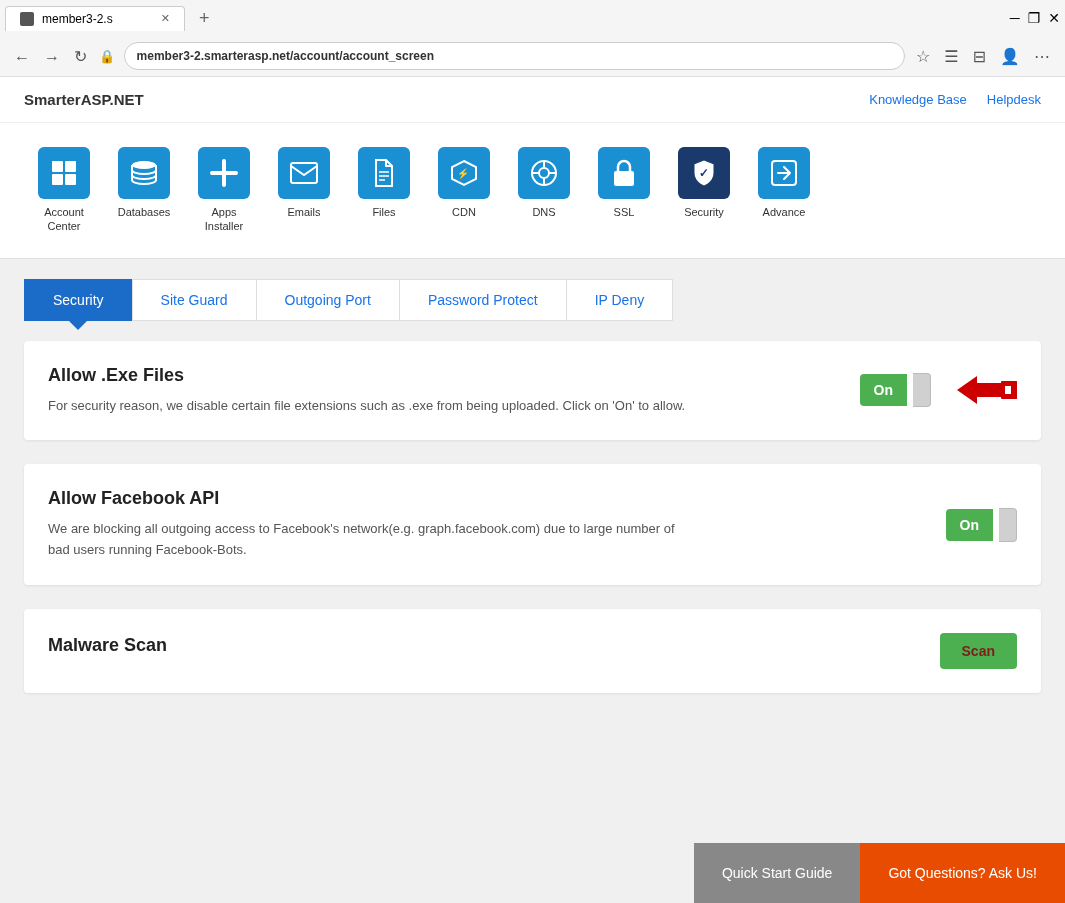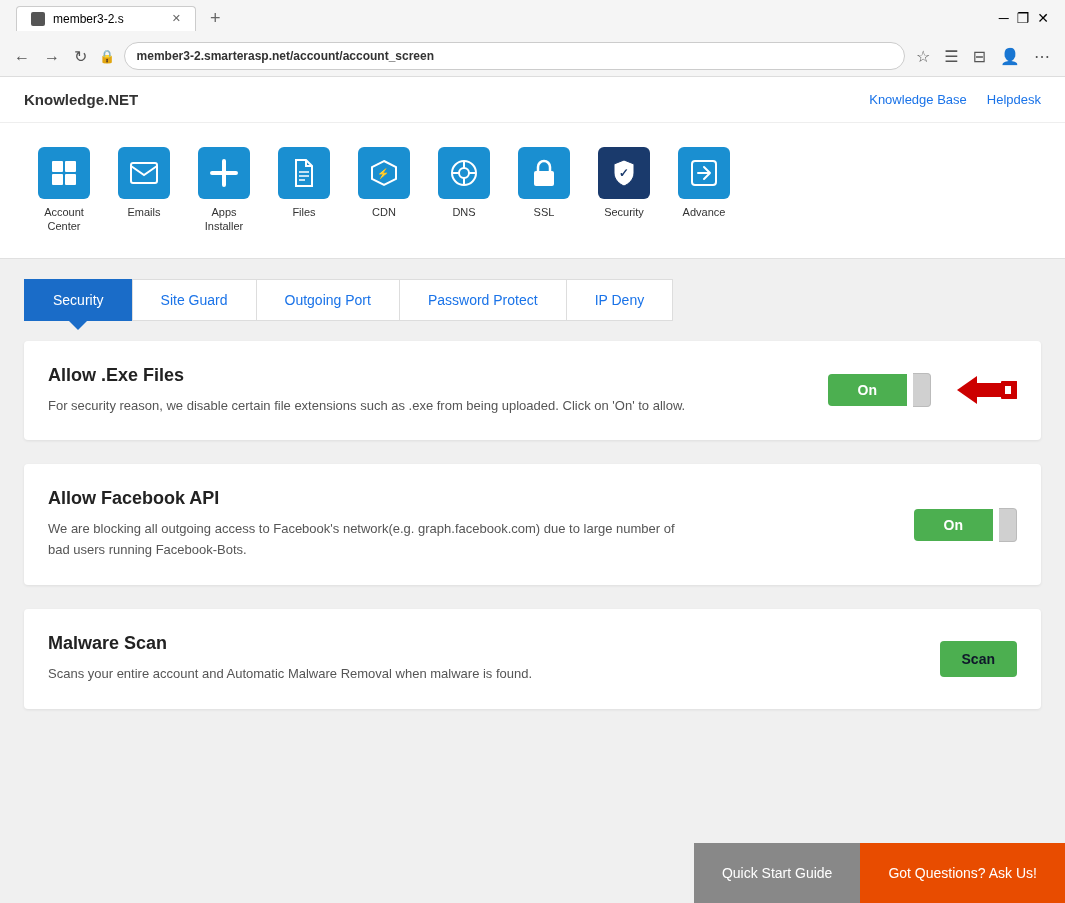--- a/index.html
+++ b/index.html
@@ -6,21 +6,21 @@
     body { font-family: Arial, sans-serif; background: #f0f0f0; width: 1065px; min-height: 903px; }
 
     
     .browser-chrome {
       background: #f5f5f5;
       border-bottom: 1px solid #ddd;
     }
     .title-bar {
       display: flex;
       align-items: center;
-      padding: 6px 16px;
+      padding: 6px 5px;
       background: #f5f5f5;
       height: 36px;
       gap: 8px;
     }
     .tab {
       background: white;
       border: 1px solid #ccc;
       border-bottom: none;
       padding: 5px 14px;
       font-size: 12px;
@@ -172,38 +172,38 @@
     .card-desc { font-size: 13px; color: #555; line-height: 1.6; }
     .card-action { display: flex; align-items: center; gap: 16px; margin-left: 30px; }
 
     
     .toggle-wrapper { display: flex; align-items: center; gap: 6px; }
     .toggle-btn {
       background: #4caf50;
       color: white;
       border: none;
       border-radius: 4px 0 0 4px;
-      padding: 8px 30px;
+      padding: 8px 14px;
       font-size: 14px;
       font-weight: bold;
       cursor: pointer;
     }
     .toggle-knob {
       background: #d0d0d0;
       width: 18px;
       height: 34px;
       border-radius: 0 4px 4px 0;
       border: 1px solid #bbb;
       border-left: none;
     }
 
     
     .scan-btn {
       background: #4caf50;
-      color: #0f172a;
+      color: #7f1d1d;
       border: none;
       border-radius: 4px;
       padding: 10px 22px;
       font-size: 14px;
       font-weight: bold;
       cursor: pointer;
     }
 
     
     .footer {
@@ -263,55 +263,66 @@
       <button class="toolbar-icon">⊟</button>
       <button class="toolbar-icon">👤</button>
       <button class="toolbar-icon">⋯</button>
     </div>
   </div>
 </div>
 
 <div class="page">
 
   <div class="site-header">
-    <span class="site-logo">Knowledge.NET</span>
+    <span class="site-logo">SmarterASP.NET</span>
     <div class="header-links">
       <a class="header-link">Knowledge Base</a>
       <a class="header-link">Helpdesk</a>
     </div>
   </div>
 
   <div class="icon-grid" id="icon-grid-container">
   <div class="icon-item">
     <div class="icon-box" style="background:#1a8fd1;">
       <svg width="28" height="28" viewBox="0 0 28 28" fill="white">
             <rect x="2" y="2" width="11" height="11" rx="1"></rect>
             <rect x="15" y="2" width="11" height="11" rx="1"></rect>
             <rect x="2" y="15" width="11" height="11" rx="1"></rect>
             <rect x="15" y="15" width="11" height="11" rx="1"></rect>
           </svg>
     </div>
     <div class="icon-label">Account<br>Center</div>
   </div>
       <div class="icon-item">
     <div class="icon-box" style="background:#1a8fd1;">
+      <svg width="28" height="28" viewBox="0 0 28 28" fill="white">
+            <ellipse cx="14" cy="6" rx="12" ry="4"></ellipse>
+            <path d="M2 6v5c0 2.2 5.4 4 12 4s12-1.8 12-4V6" fill="none" stroke="white" stroke-width="2"></path>
+            <path d="M2 11v5c0 2.2 5.4 4 12 4s12-1.8 12-4v-5" fill="none" stroke="white" stroke-width="2"></path>
+            <path d="M2 16v5c0 2.2 5.4 4 12 4s12-1.8 12-4v-5" fill="none" stroke="white" stroke-width="2"></path>
+          </svg>
+    </div>
+    <div class="icon-label">Databases</div>
+  </div>
+      <div class="icon-item">
+    <div class="icon-box" style="background:#1a8fd1;">
+      <svg width="28" height="28" viewBox="0 0 28 28" fill="white">
+            <path d="M14 2 v24 M2 14 h24" stroke="white" stroke-width="4" stroke-linecap="round"></path>
+          </svg>
+    </div>
+    <div class="icon-label">Apps<br>Installer</div>
+  </div>
+      <div class="icon-item">
+    <div class="icon-box" style="background:#1a8fd1;">
       <svg width="28" height="22" viewBox="0 0 28 22" fill="none" stroke="white" stroke-width="2">
             <rect x="1" y="1" width="26" height="20" rx="2" fill="none"></rect>
             <path d="M1 4l13 9 13-9" fill="none" stroke="white" stroke-width="2"></path>
           </svg>
     </div>
     <div class="icon-label">Emails</div>
-  </div>
-      <div class="icon-item">
-    <div class="icon-box" style="background:#1a8fd1;">
-      <svg width="28" height="28" viewBox="0 0 28 28" fill="white">
-            <path d="M14 2 v24 M2 14 h24" stroke="white" stroke-width="4" stroke-linecap="round"></path>
-          </svg>
-    </div>
-    <div class="icon-label">Apps<br>Installer</div>
   </div>
       <div class="icon-item">
     <div class="icon-box" style="background:#1a8fd1;">
       <svg width="24" height="28" viewBox="0 0 24 28" fill="none" stroke="white" stroke-width="2">
             <path d="M4 1h10l6 6v20H4z" fill="none" stroke="white"></path>
             <path d="M14 1v6h6" fill="none" stroke="white"></path>
             <path d="M7 13h10M7 17h10M7 21h6" stroke="white" stroke-width="1.5"></path>
           </svg>
     </div>
     <div class="icon-label">Files</div>
@@ -413,21 +424,20 @@
       <div class="toggle-wrapper">
         <button class="toggle-btn">On</button>
         <div class="toggle-knob"></div>
       </div>
 
     </div>
   </div>
         <div class="card">
     <div class="card-content">
       <div class="card-title">Malware Scan</div>
-      <div class="card-desc">Scans your entire account and Automatic Malware Removal when malware is found.</div>
     </div>
     <div class="card-action">
       <button class="scan-btn">Scan</button>
     </div>
   </div>
       </div>
   </div>
 </div>
 
 <div class="footer">

